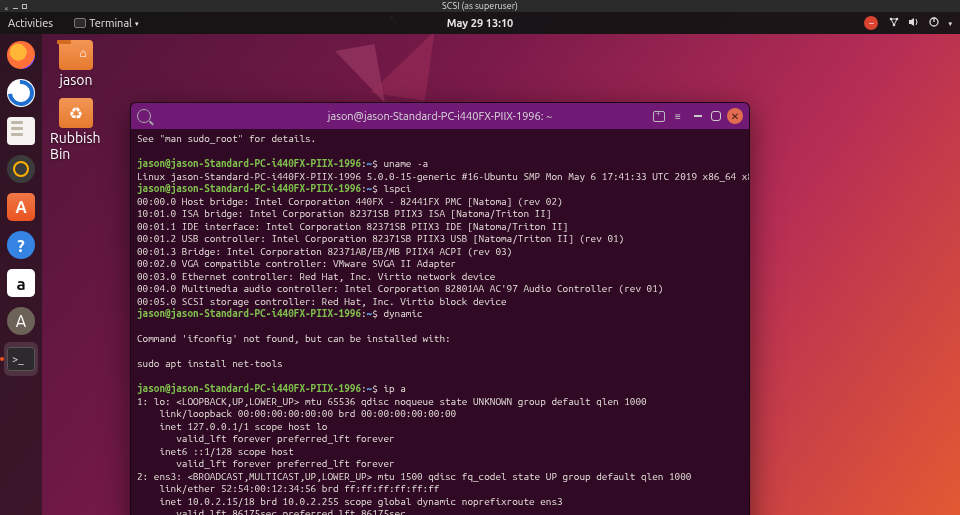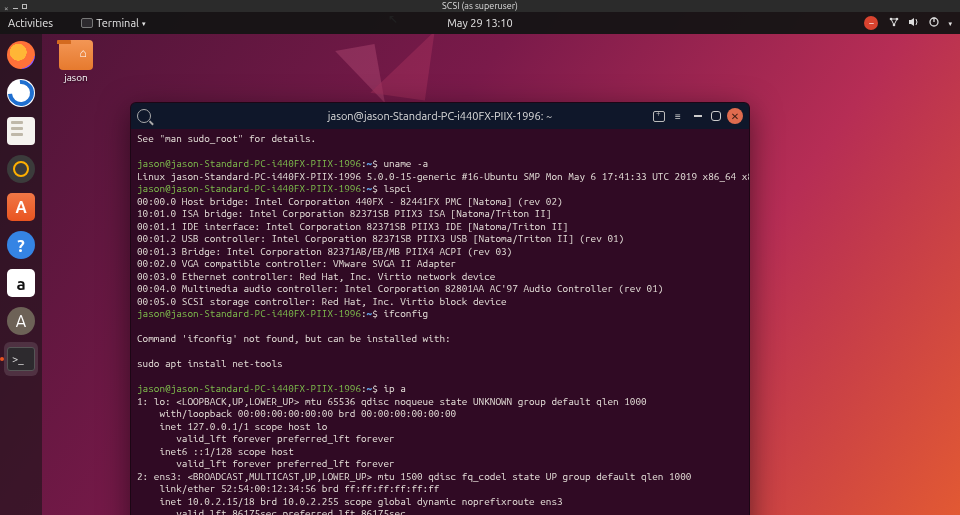--- a/index.html
+++ b/index.html
@@ -48,23 +48,23 @@
     border-color: transparent transparent rgba(255,90,130,.5) transparent;
     transform: rotate(8deg);
   }
   
   .topbar {
     position:absolute; top:0; left:0; right:0; height:22px;
     background: rgba(20,20,20,0.95);
     display:flex; align-items:center; color:#e6e6e6;
     font-size:11px; padding:0 8px;
   }
-  .topbar .left { display:flex; gap:28px; align-items:center;}
+  .topbar .left { display:flex; gap:21px; align-items:center;}
   .topbar .left .item { display:flex; align-items:center; gap:3px; cursor:pointer;}
-  .topbar .center { position:absolute; left:50%; transform:translateX(-50%);}
+  .topbar .center { position:absolute; left:50%; transform:translateX(-50%);font-weight:bold;}
   .topbar .right { margin-left:auto; display:flex; gap:10px; align-items:center;}
   .status-dot-red { width:14px;height:14px;border-radius:50%;background:#d9432f;display:flex;align-items:center;justify-content:center;color:#fff;font-size:9px;}
   .tri { font-size:7px;}
   .sys-icons { display:flex; gap:8px; align-items:center; font-size:11px;}
   .cursor-pointer { position:absolute; top:0px; left:388px; color:#fff; font-size:12px; pointer-events:none;}
 
   
   .dock {
     position:absolute; left:0; top:22px; bottom:0; width:42px;
     background: rgba(20,20,20,0.55);
@@ -88,32 +88,32 @@
 
   
   .desk-icons { position:absolute; left:50px; top:28px; display:flex; flex-direction:column; gap:10px; align-items:center; }
   .desk-icon { width:52px; display:flex; flex-direction:column; align-items:center; gap:2px; cursor:pointer;}
   .desk-icon .glyph { width:34px; height:30px; border-radius:4px; display:flex; align-items:center;justify-content:center;}
   .folder-g { background:linear-gradient(#f39655,#e67a2e);}
   .folder-g::before{content:"";width:14px;height:4px;background:#d46a1f;position:relative;top:-13px;left:-8px;border-radius:1px 1px 0 0;}
   .home-mark{position:relative;top:-2px;color:#fff;font-size:12px;}
   .trash-g { background:linear-gradient(#f39655,#e67a2e); position:relative;}
   .trash-g::after{content:"♻";color:#fff;font-size:16px;}
-  .desk-icon .label { color:#fff; font-size:10px; text-shadow:0 1px 2px rgba(0,0,0,.6);}
+  .desk-icon .label { color:#fff; font-size:14px; text-shadow:0 1px 2px rgba(0,0,0,.6);}
 
   
   .term-win {
     position:absolute; left:130px; top:90px; width:620px;
     background:#300a24; border-radius:6px 6px 0 0;
     box-shadow: 0 8px 30px rgba(0,0,0,.5);
     overflow:hidden;
     border:1px solid rgba(0,0,0,.4);
   }
   .term-header {
-    height:26px; background:#0f172a;
+    height:26px; background:#701a75;
     display:flex; align-items:center; padding:0 6px; color:#ddd; font-size:11px;
     position:relative;
   }
   .th-left { display:flex; gap:8px; align-items:center;}
   .th-left .srch{ width:14px;height:14px;border:1.5px solid #aaa;border-radius:50%;position:relative;}
   .th-left .srch::after{content:"";position:absolute;width:5px;height:1.5px;background:#aaa;right:-4px;bottom:-1px;transform:rotate(45deg);}
   .th-title{ position:absolute; left:50%; transform:translateX(-50%); white-space:nowrap;}
   .th-right{ margin-left:auto; display:flex; gap:6px; align-items:center;}
   .th-btn{ width:14px;height:14px;border-radius:3px;display:flex;align-items:center;justify-content:center;color:#ccc;font-size:10px;cursor:pointer;}
   .th-btn.close{ width:16px;height:16px;border-radius:50%;background:#e06b4e;color:#3a1b12;font-size:10px;}
@@ -121,21 +121,21 @@
   .th-btn.max{border:1.5px solid #ccc;width:10px;height:10px;}
 
   .term-body {
     background:#300a24;
     padding:4px 6px 6px 6px;
     font-family: "Ubuntu Mono","DejaVu Sans Mono",monospace;
     font-size:10px; line-height:12.5px;
     color:#d9d4cf;
     white-space:pre;
   }
-  .pr { color:#7fbf4d; font-weight:normal;}
+  .pr { color:#7fbf4d; font-weight:bold;}
   .pb { color:#5f9ede; font-weight:bold;}
   .wt { color:#e6e1da;}
 </style>
 </head>
 <body>
 
 <div class="qemu-bar">
   <div class="win-btns">
     <span style="color:#bbb;">×</span>
     <span style="border-bottom:1px solid #bbb;"></span>
@@ -219,20 +219,24 @@
     </div>
     <div class="spacer"></div>
   </div>
 
   <div class="desk-icons">
     <div class="desk-icon">
       <div class="glyph folder-g">
           <span class="home-mark">⌂</span>
         </div>
       <div class="label">jason</div>
+    </div>
+    <div class="desk-icon">
+      <div class="glyph trash-g"></div>
+      <div class="label">Rubbish Bin</div>
     </div>
   </div>
 
   <div class="term-win">
     <div class="term-header">
       <div class="th-left">
         <span class="srch"></span>
       </div>
       <div class="th-title">jason@jason-Standard-PC-i440FX-PIIX-1996: ~</div>
       <div class="th-right">
@@ -252,29 +256,29 @@
 <span class="pr">jason@jason-Standard-PC-i440FX-PIIX-1996</span><span class="wt">:</span><span class="pb">~</span><span class="wt">$ </span><span class="wt">lspci</span>
 <span class="wt">00:00.0 Host bridge: Intel Corporation 440FX - 82441FX PMC [Natoma] (rev 02)</span>
 <span class="wt">10:01.0 ISA bridge: Intel Corporation 82371SB PIIX3 ISA [Natoma/Triton II]</span>
 <span class="wt">00:01.1 IDE interface: Intel Corporation 82371SB PIIX3 IDE [Natoma/Triton II]</span>
 <span class="wt">00:01.2 USB controller: Intel Corporation 82371SB PIIX3 USB [Natoma/Triton II] (rev 01)</span>
 <span class="wt">00:01.3 Bridge: Intel Corporation 82371AB/EB/MB PIIX4 ACPI (rev 03)</span>
 <span class="wt">00:02.0 VGA compatible controller: VMware SVGA II Adapter</span>
 <span class="wt">00:03.0 Ethernet controller: Red Hat, Inc. Virtio network device</span>
 <span class="wt">00:04.0 Multimedia audio controller: Intel Corporation 82801AA AC'97 Audio Controller (rev 01)</span>
 <span class="wt">00:05.0 SCSI storage controller: Red Hat, Inc. Virtio block device</span>
-<span class="pr">jason@jason-Standard-PC-i440FX-PIIX-1996</span><span class="wt">:</span><span class="pb">~</span><span class="wt">$ </span><span class="wt">ifconfig</span>
+<span class="pr">jason@jason-Standard-PC-i440FX-PIIX-1996</span><span class="wt">:</span><span class="pb">~</span><span class="wt">$ </span><span class="wt">dynamic</span>
 
 <span class="wt">Command 'ifconfig' not found, but can be installed with:</span>
 
 <span class="wt">sudo apt install net-tools</span>
 
 <span class="pr">jason@jason-Standard-PC-i440FX-PIIX-1996</span><span class="wt">:</span><span class="pb">~</span><span class="wt">$ </span><span class="wt">ip a</span>
 <span class="wt">1: lo: &lt;LOOPBACK,UP,LOWER_UP&gt; mtu 65536 qdisc noqueue state UNKNOWN group default qlen 1000</span>
-<span class="wt">    with/loopback 00:00:00:00:00:00 brd 00:00:00:00:00:00</span>
+<span class="wt">    link/loopback 00:00:00:00:00:00 brd 00:00:00:00:00:00</span>
 <span class="wt">    inet 127.0.0.1/1 scope host lo</span>
 <span class="wt">       valid_lft forever preferred_lft forever</span>
 <span class="wt">    inet6 ::1/128 scope host </span>
 <span class="wt">       valid_lft forever preferred_lft forever</span>
 <span class="wt">2: ens3: &lt;BROADCAST,MULTICAST,UP,LOWER_UP&gt; mtu 1500 qdisc fq_codel state UP group default qlen 1000</span>
 <span class="wt">    link/ether 52:54:00:12:34:56 brd ff:ff:ff:ff:ff:ff</span>
 <span class="wt">    inet 10.0.2.15/18 brd 10.0.2.255 scope global dynamic noprefixroute ens3</span>
 <span class="wt">       valid_lft 86175sec preferred_lft 86175sec</span>
 
 

